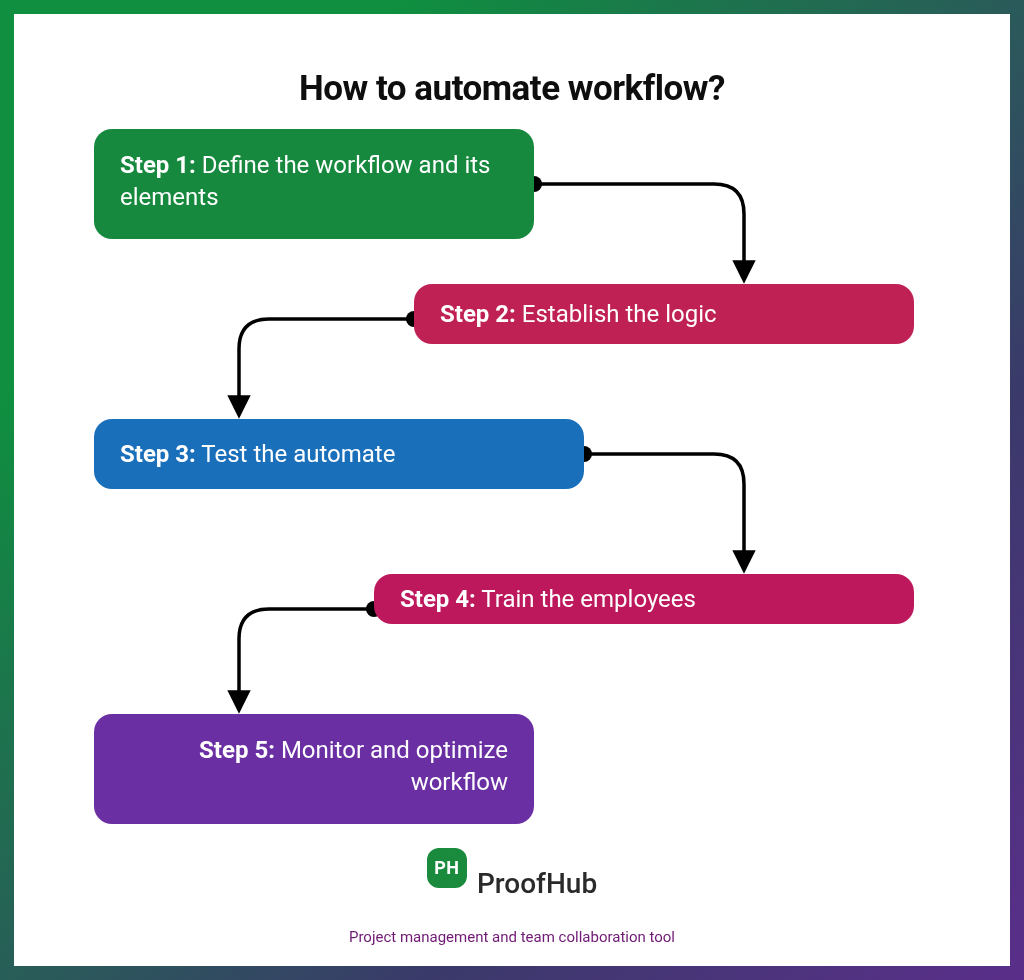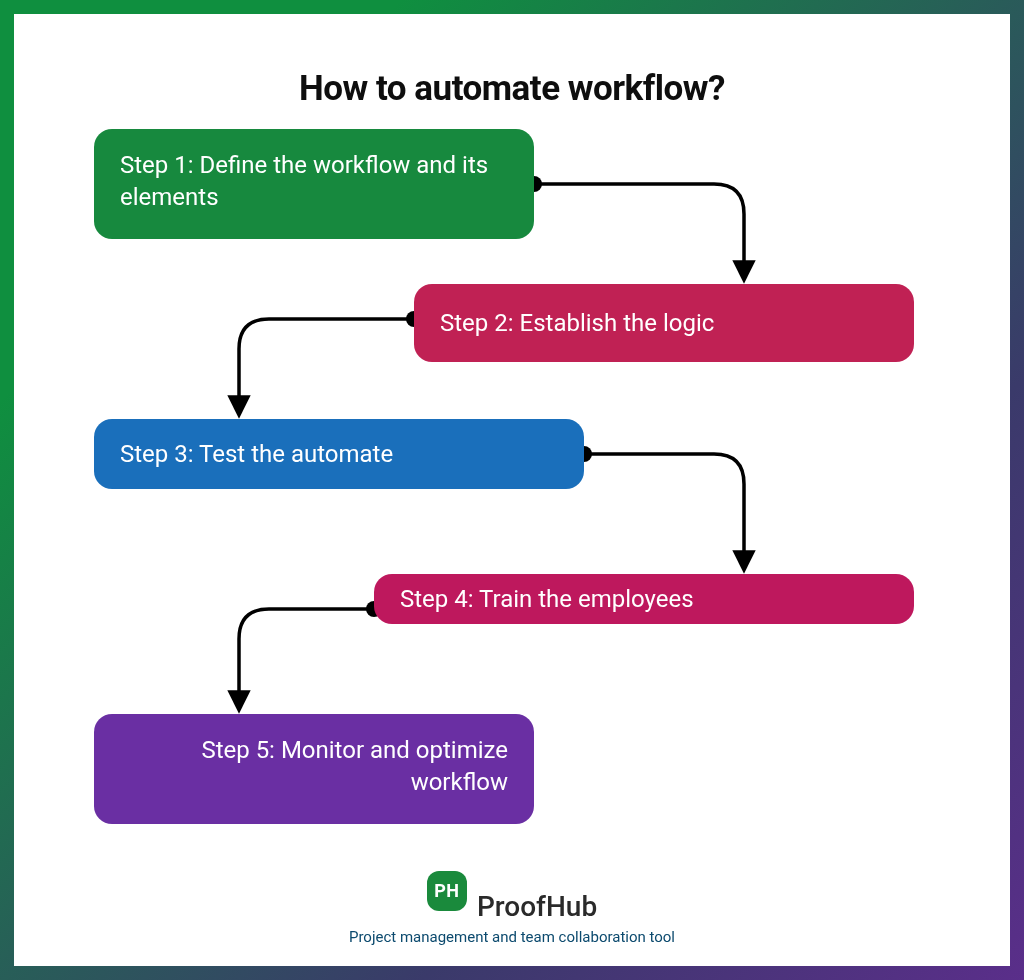--- a/index.html
+++ b/index.html
@@ -41,25 +41,25 @@
   }
   .step {
     position: absolute;
     color: #fff;
     border-radius: 18px;
     padding: 20px 26px;
     font-size: 24px;
     line-height: 1.35;
     box-sizing: border-box;
   }
-  .step b { font-weight: 400; }
+  .step b { font-weight: 700; }
   .step span.txt { font-weight: 400; }
   
   .s1 { left: 80px;  top: 20px;  width: 440px; height: 110px; background:#17893e; }
-  .s2 { left: 400px; top: 175px; width: 500px; height: 78px;  background:#c02154; display:flex; align-items:center; }
+  .s2 { left: 400px; top: 175px; width: 500px; height: 60px;  background:#c02154; display:flex; align-items:center; }
   .s3 { left: 80px;  top: 310px; width: 490px; height: 70px;  background:#1a6fbb; display:flex; align-items:center; }
   .s4 { left: 360px; top: 465px; width: 540px; height: 50px;  background:#be185d; display:flex; align-items:center; }
   .s5 { left: 80px;  top: 605px; width: 440px; height: 110px; background:#6a2fa3;text-align:right; }
   svg.connectors {
     position: absolute;
     left: 0; top: 0;
     width: 100%;
     height: 100%;
     pointer-events: none;
   }
@@ -86,23 +86,23 @@
     border-radius: 12px;
     letter-spacing: 0.5px;
   }
   .brand .name {
     font-size: 28px;
     font-weight: 500;
     color: #2a2a2a;
     margin-top: 32px;
   }
   .tagline {
-    margin-top: 5px;
+    margin-top: 28px;
     font-size: 15px;
-    color: #0c4a6e;
+    color: #701a75;
   }
 </style>
 </head>
 <body>
 
 <div class="frame">
   <div class="inner">
 
     <div class="title">How to automate workflow?</div>
 

